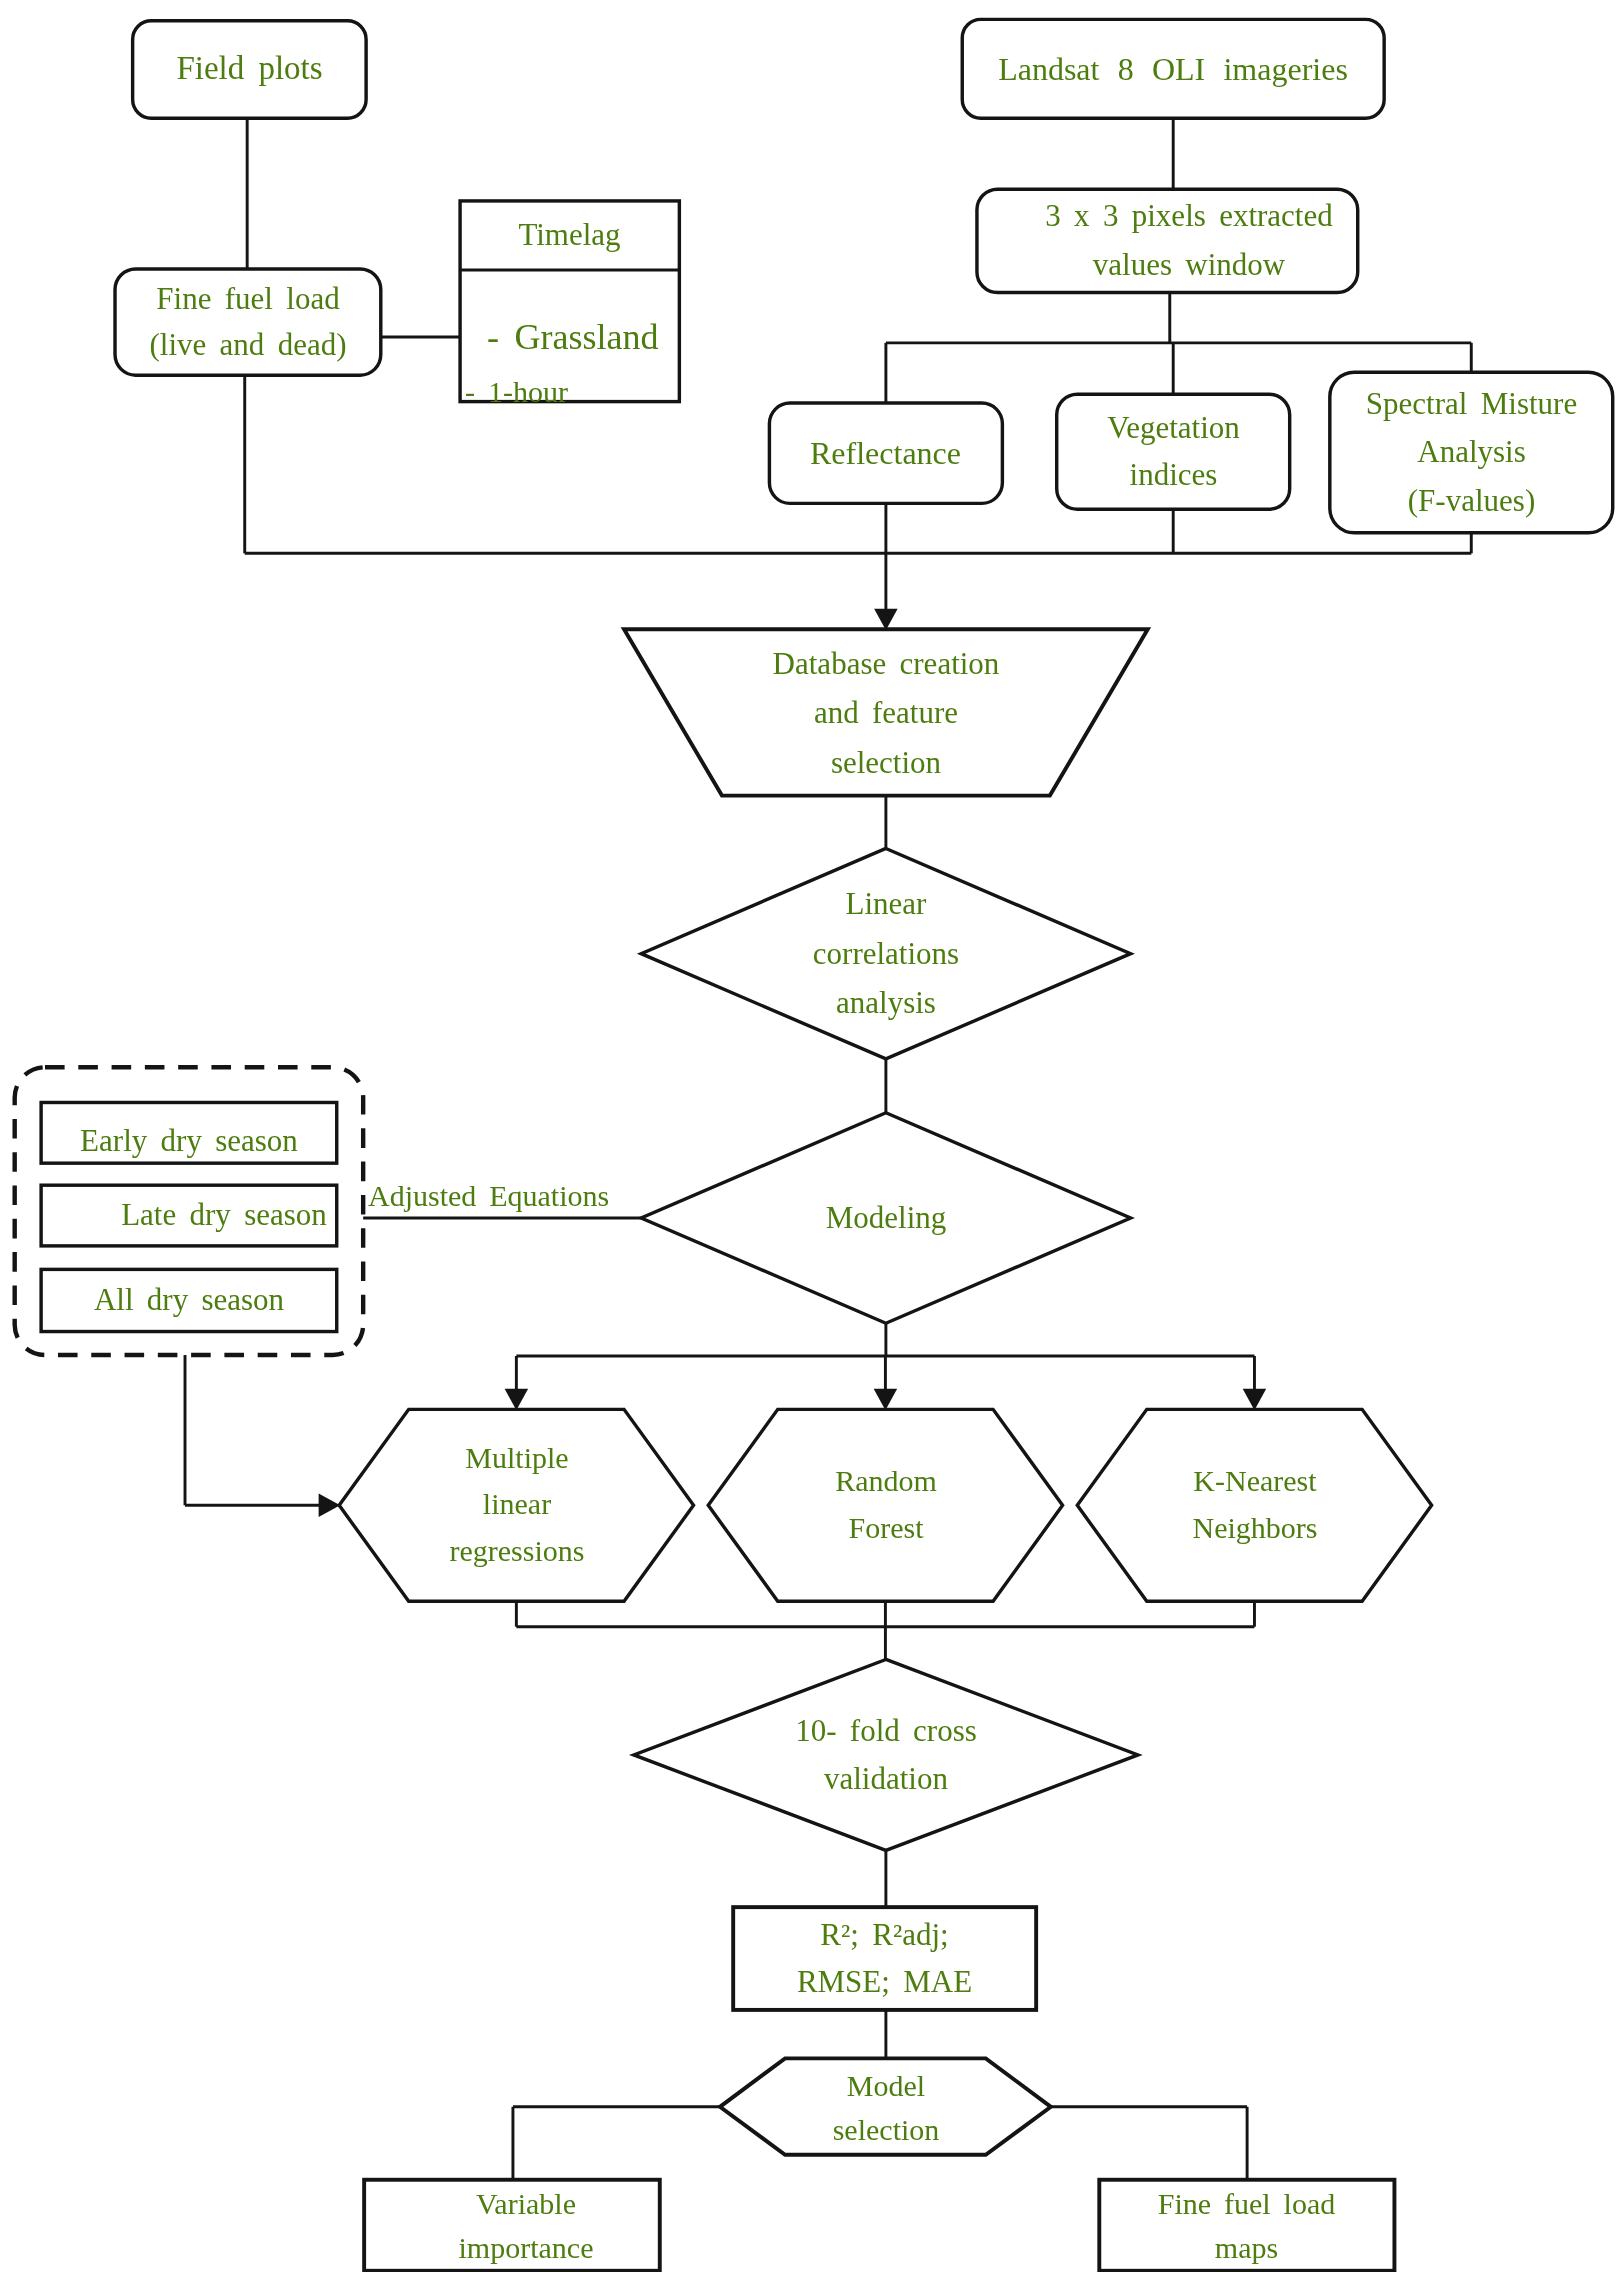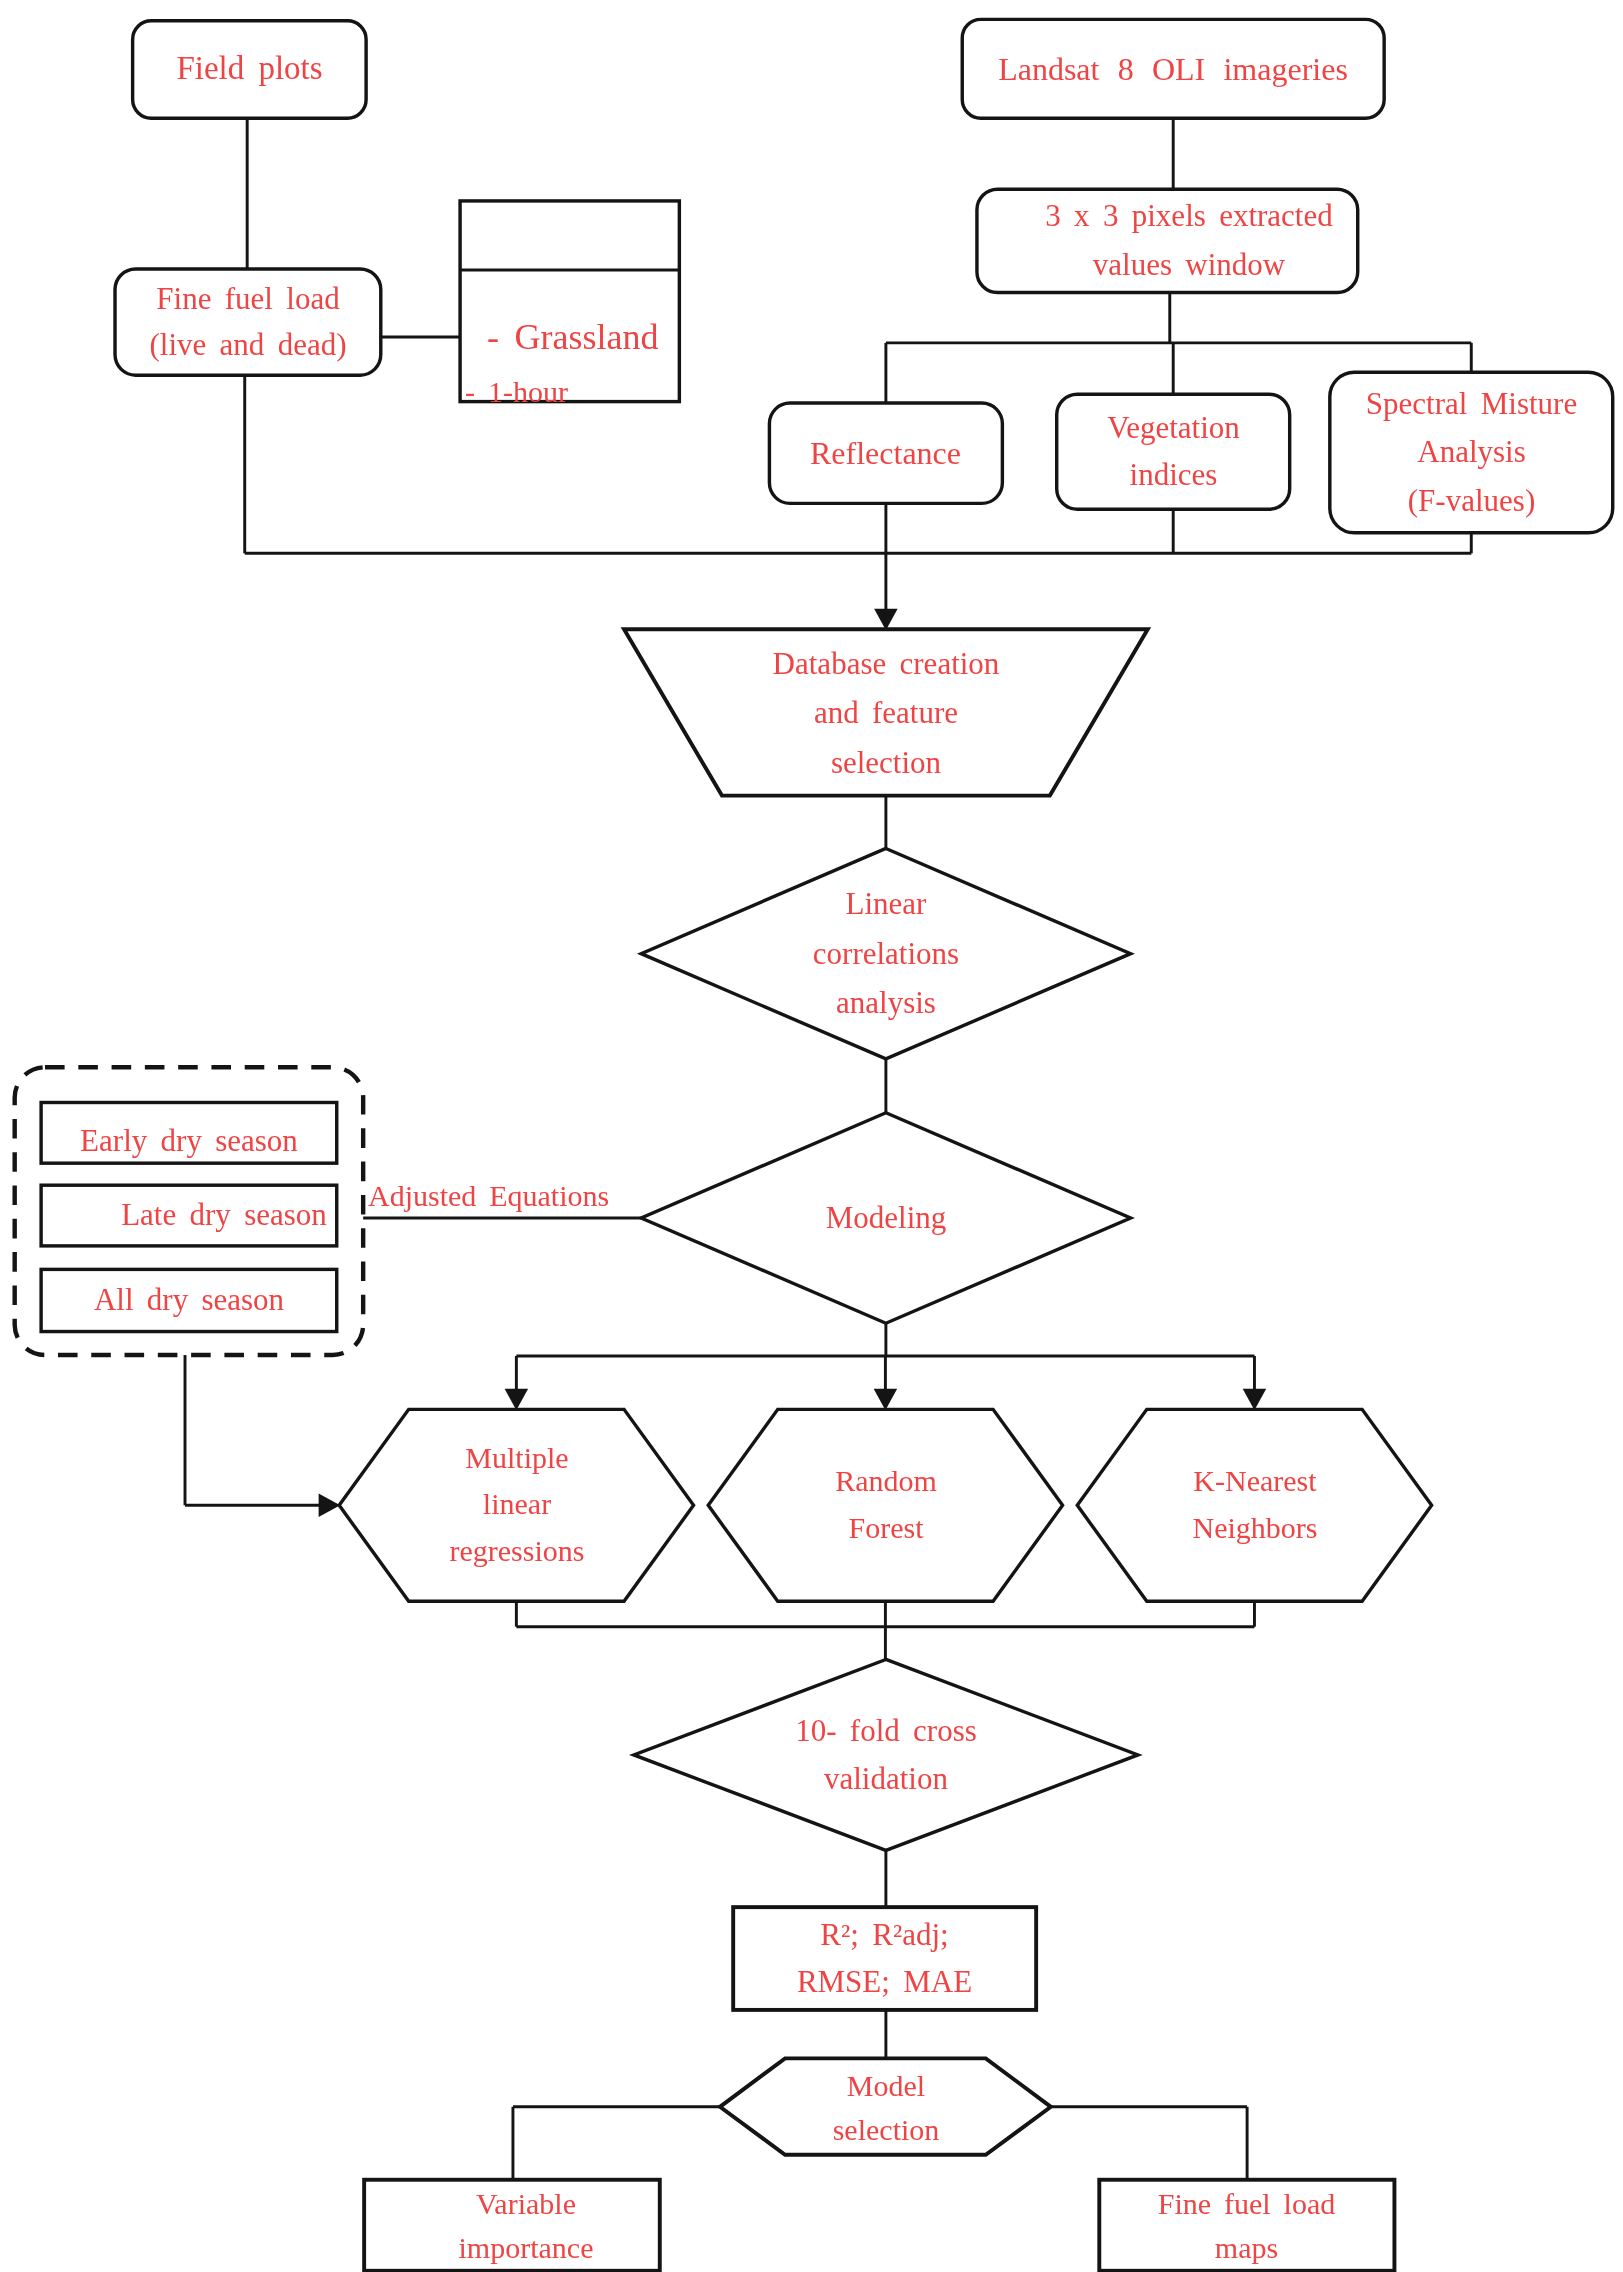--- a/index.html
+++ b/index.html
@@ -15,21 +15,21 @@
   .shape{fill:#ffffff;stroke:#141414;stroke-width:7px;}
   .shape.thick{stroke-width:8px;}
   .edge{stroke:#141414;stroke-width:6px;fill:none;}
   .divider{stroke:#141414;stroke-width:6px;}
   .dashed-frame{fill:none;stroke:#141414;stroke-width:9px;stroke-dasharray:40 28;}
   .arrowhead{fill:#141414;stroke:none;}
   .label{
     position:absolute;display:flex;align-items:center;justify-content:center;
     text-align:center;white-space:pre-line;
     font-size:31px;line-height:1.5;word-spacing:0.18em;
-    color:#ef4444;
+    color:#4d7c0f;
   }
   .label.big{font-size:33px;}
   .label.left{justify-content:flex-start;text-align:left;}
   .label.loose{line-height:1.6;}
   .label.items{line-height:1.78;}
   .label.annot{font-size:30px;align-items:flex-end;line-height:1.1;}
 </style>
 </head>
 <body>
 
@@ -115,20 +115,21 @@
     <rect class="shape thick" x="2246" y="4453" width="603" height="186"></rect>
   </svg>
 
   <div class="label big" style="left:133px;top:20.6px;width:233px;height:97px;">Field plots</div>
 
   <div class="label" style="left:962px;top:19px;width:422px;height:99px;font-size:32px;word-spacing:0.32em;">Landsat 8 OLI imageries</div>
 
   <div class="label" style="left:115px;top:269px;width:266px;height:106px;font-size:31px;">Fine fuel load
 (live and dead)</div>
 
+  <div class="label" style="left:460px;top:201px;width:219px;height:69px;">Timelag</div>
   <div class="label items left" style="left:487px;top:279px;width:192px;height:116px;font-size:36px;">- Grassland</div>
   <div class="label items left" style="left:465px;top:334px;width:192px;height:116px;font-size:30px;">- 1-hour</div>
 
   <div class="label" style="left:977px;top:189px;width:424px;height:103px;line-height:1.55;">3 x 3 pixels extracted
 values window</div>
 
   <div class="label" style="left:769px;top:403px;width:233px;height:100px;font-size:32px;">Reflectance</div>
 
   <div class="label" style="left:1057px;top:394px;width:233px;height:115px;font-size:31px;">Vegetation
 indices</div>

